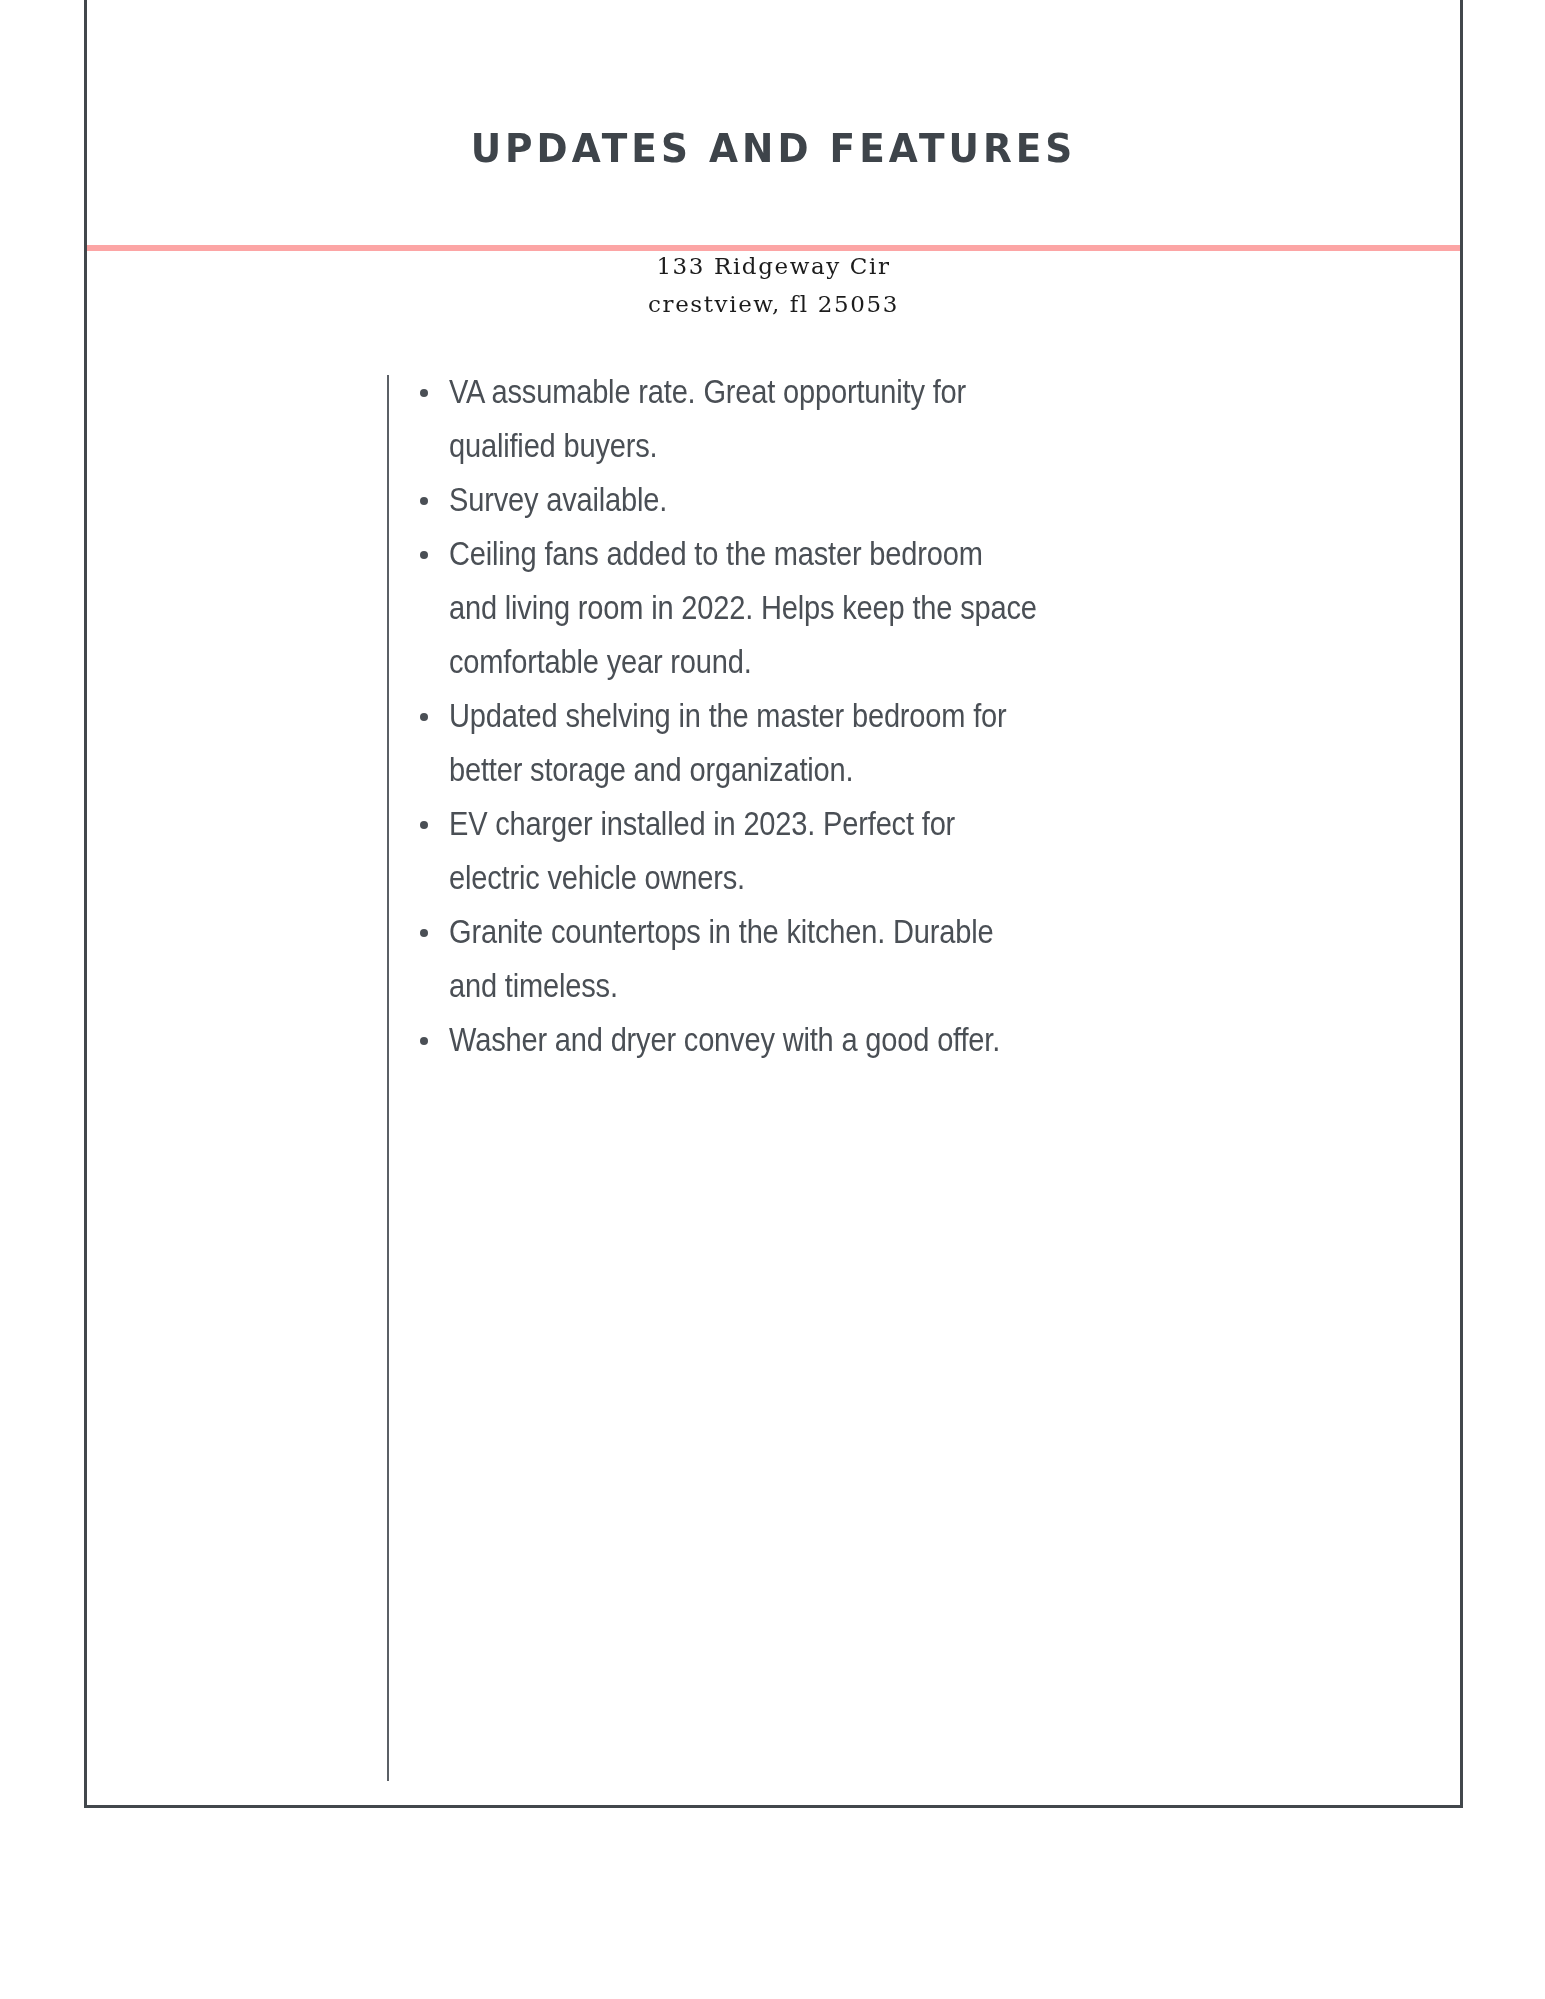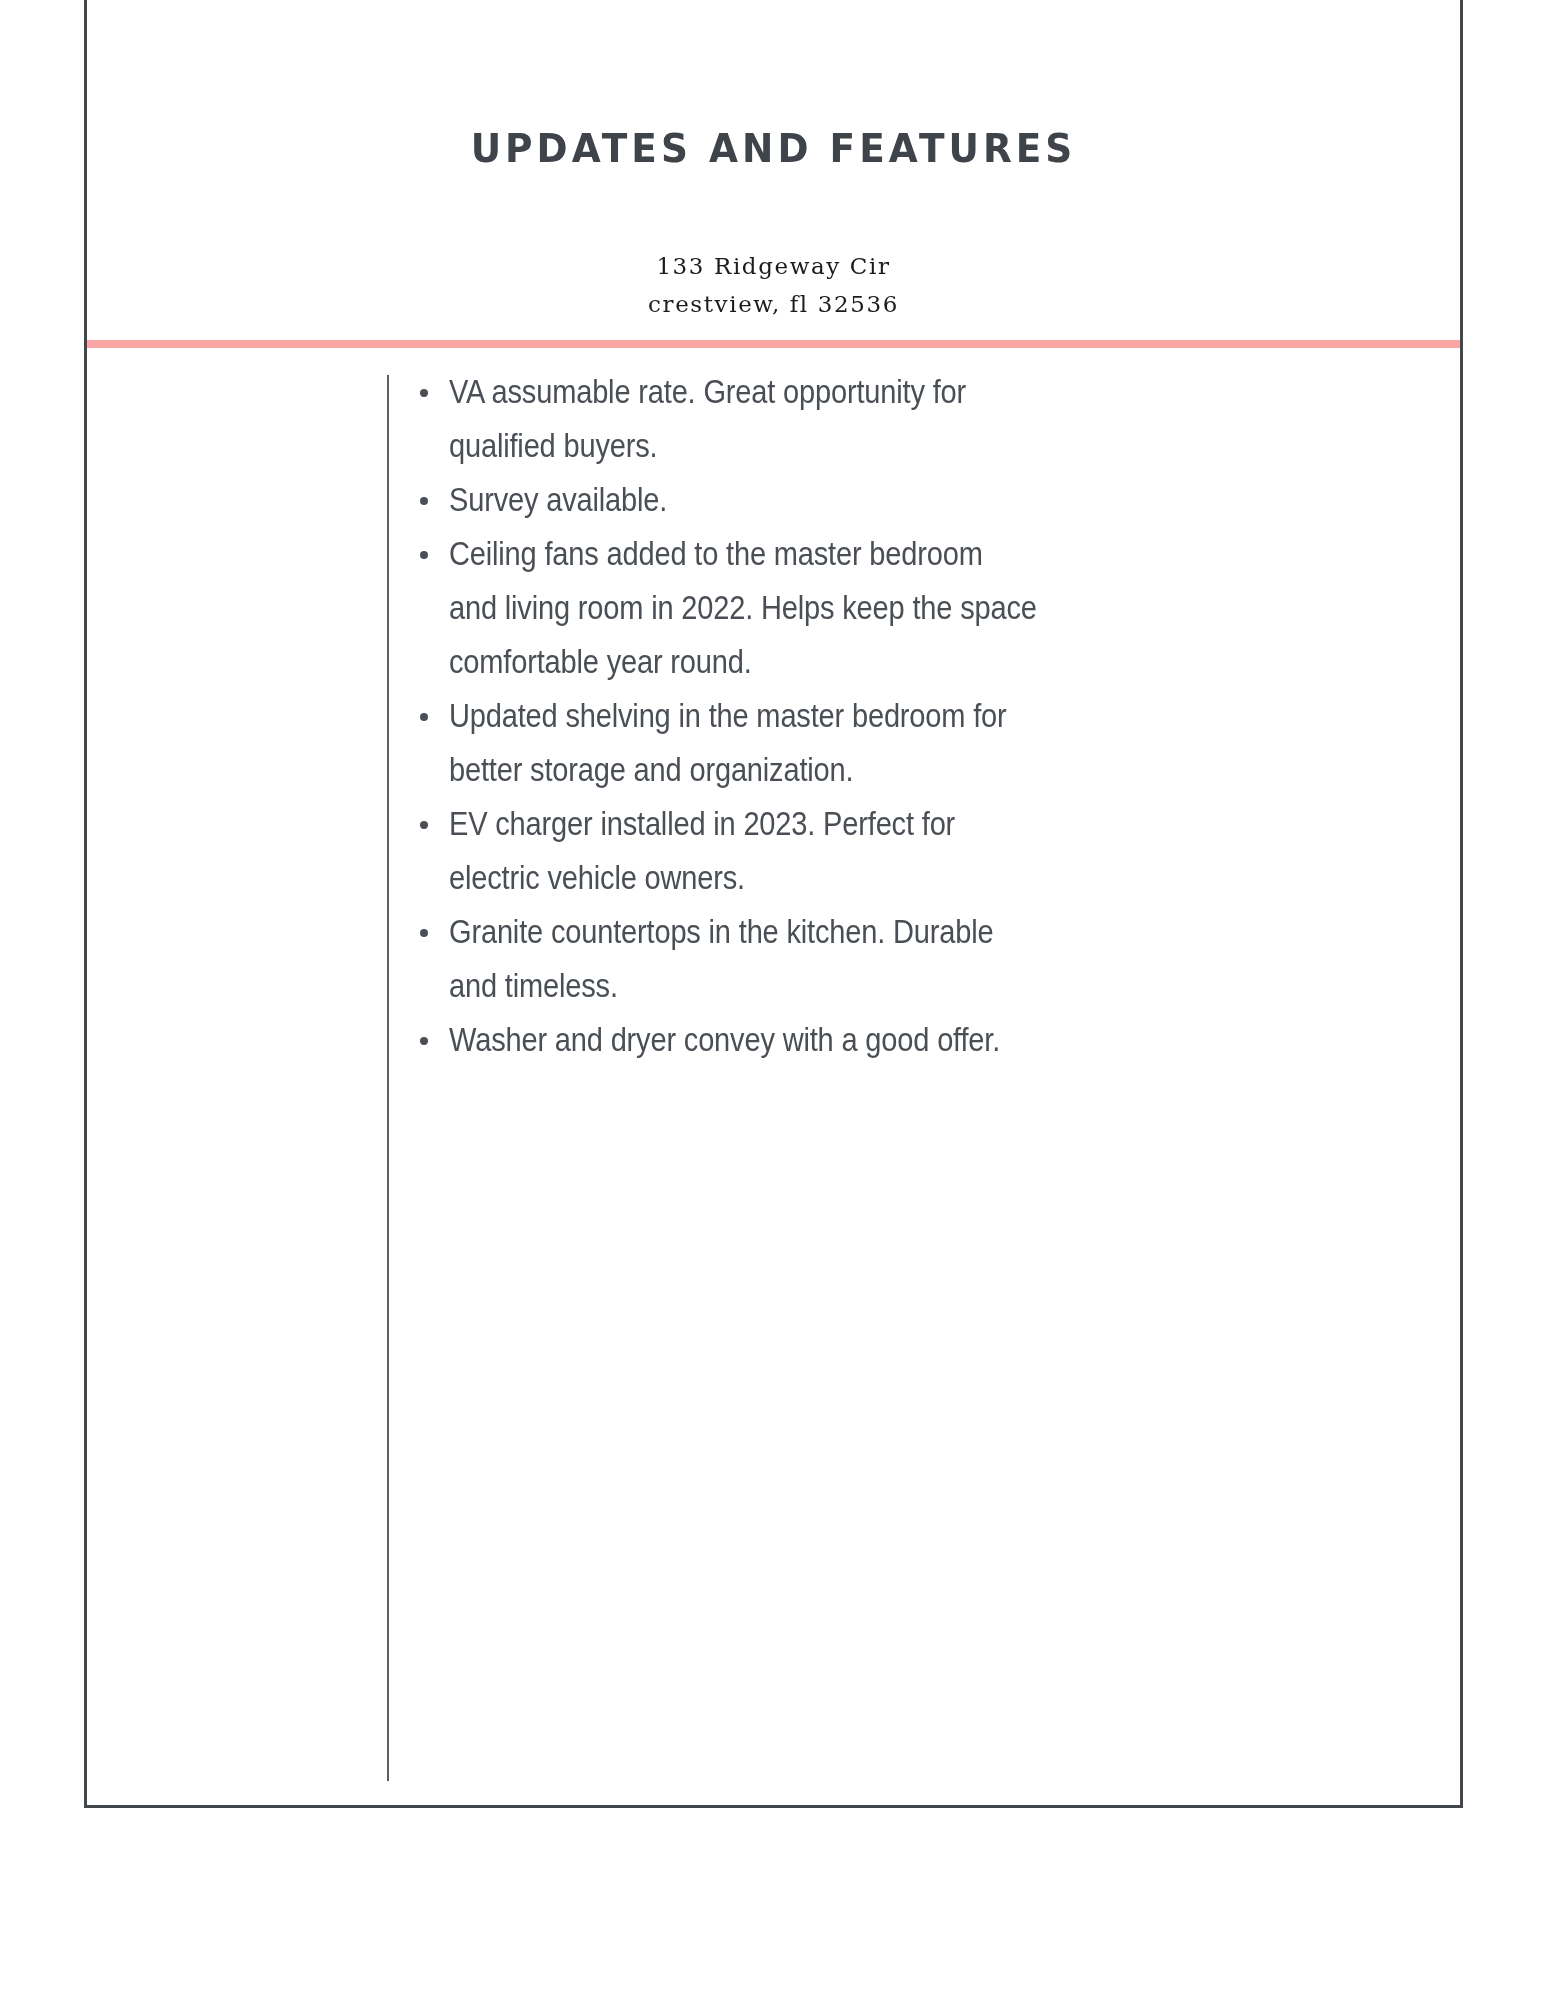--- a/index.html
+++ b/index.html
@@ -27,23 +27,23 @@
     border: 3px solid #42474c;
     background: #ffffff;
   }
 
   
   #header-block {
     position: absolute;
     left: 0;
     top: 0;
     width: 100%;
-    height: 348px;
+    height: 251px;
     box-sizing: border-box;
-    border-bottom: 8px solid #fca5a5;
+    border-bottom: 6px solid #fca5a5;
   }
 
   #flyer-title {
     position: absolute;
     left: 0;
     right: 0;
     top: 128px;
     text-align: center;
     font-family: "DejaVu Sans", sans-serif;
     font-weight: bold;
@@ -133,21 +133,21 @@
 </head>
 <body>
 
 <div id="flyer-frame">
 
   <div id="header-block">
     <div id="flyer-title">UPDATES AND FEATURES</div>
 
     <div id="address-block">
       <div class="address-line">133 Ridgeway Cir</div>
-      <div class="address-line">crestview, fl 32536</div>
+      <div class="address-line">crestview, fl 25053</div>
     </div>
   </div>
 
   <div id="body-block">
     <div id="content-rule"></div>
     <ul id="features-list">
         <li class="feature-item">
           <span class="bullet-dot"></span>
           <span class="feature-text">VA assumable rate. Great opportunity for qualified buyers.</span>
         </li>

